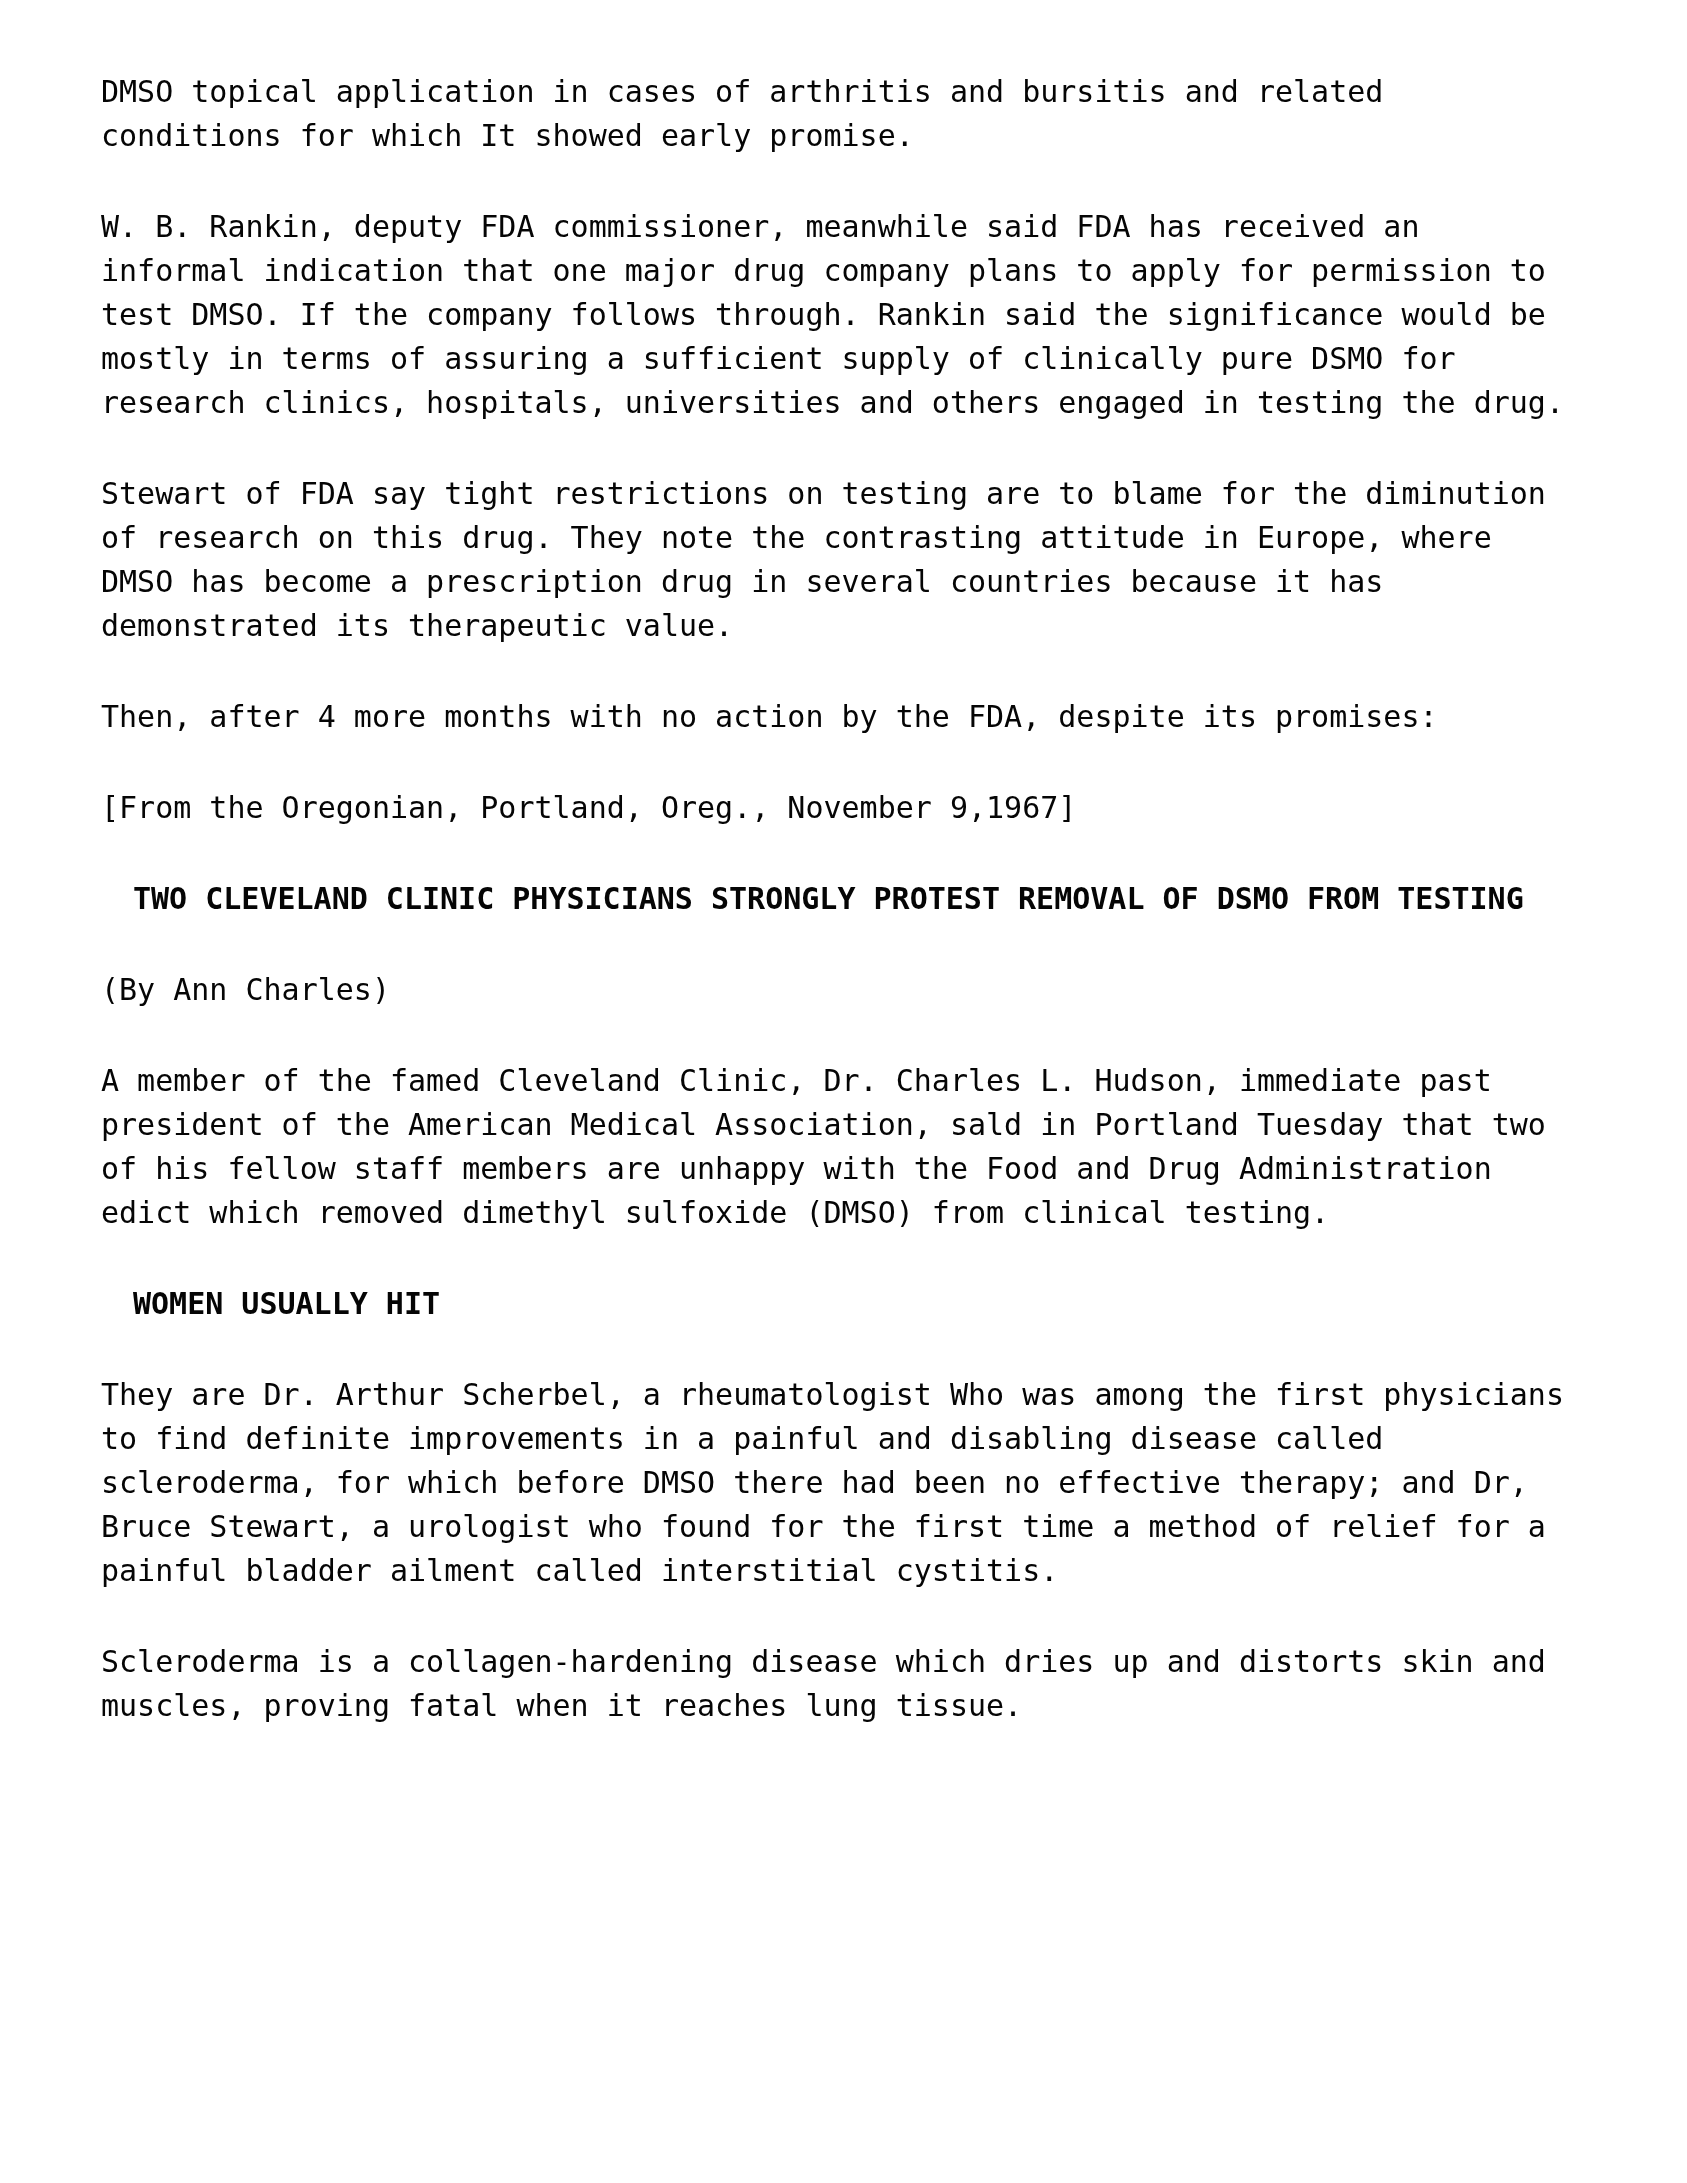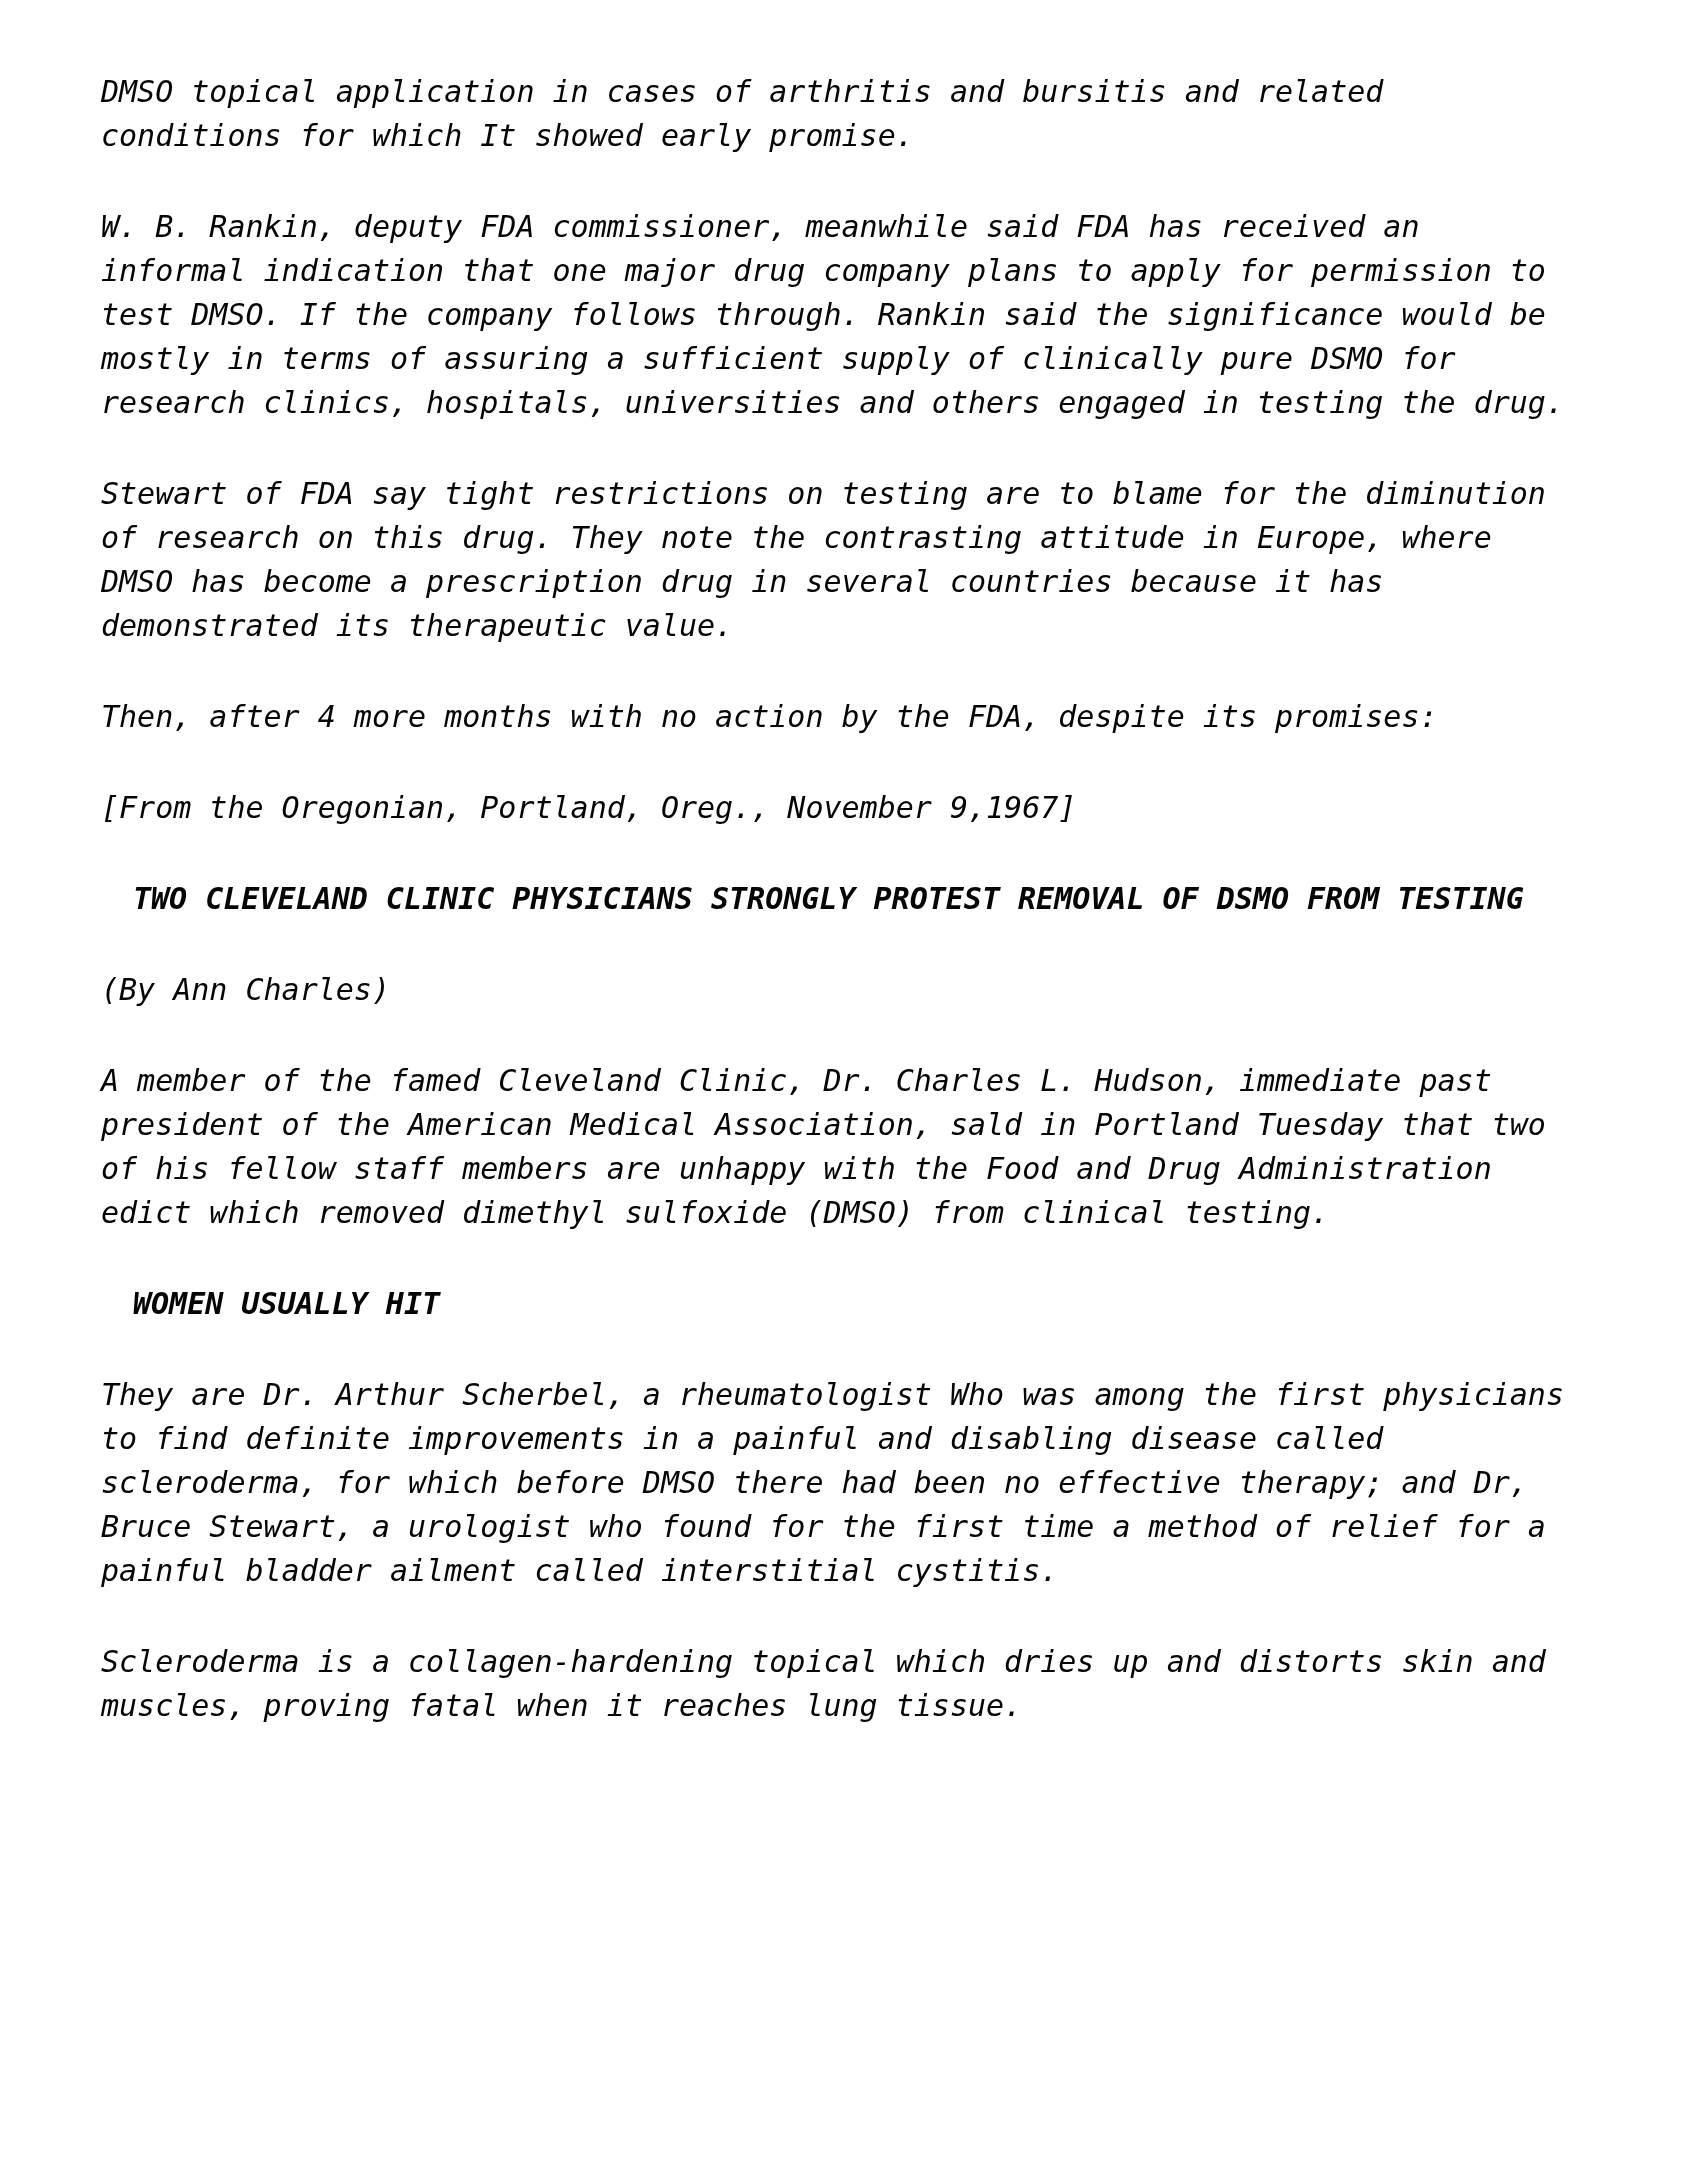--- a/index.html
+++ b/index.html
@@ -6,21 +6,20 @@
     margin: 0;
     padding: 0;
     background: #ffffff;
   }
   .page {
     position: relative;
     width: 1687px;
     height: 2183px;
     background: #ffffff;
     overflow: hidden;
-    font-style: italic;
   }
   .doc {
     position: absolute;
     left: 101px;
     top: 70px;
     color: #050505;
     font-family: "DejaVu Sans Mono", "Liberation Mono", monospace;
     font-size: 30px;
     line-height: 44px;
     font-weight: 400;
@@ -60,17 +59,17 @@
     <p class="para">A member of the famed Cleveland Clinic, Dr. Charles L. Hudson, immediate past
 president of the American Medical Association, sald in Portland Tuesday that two
 of his fellow staff members are unhappy with the Food and Drug Administration
 edict which removed dimethyl sulfoxide (DMSO) from clinical testing.</p>
     <p class="para heading">WOMEN USUALLY HIT</p>
     <p class="para">They are Dr. Arthur Scherbel, a rheumatologist Who was among the first physicians
 to find definite improvements in a painful and disabling disease called
 scleroderma, for which before DMSO there had been no effective therapy; and Dr,
 Bruce Stewart, a urologist who found for the first time a method of relief for a
 painful bladder ailment called interstitial cystitis.</p>
-    <p class="para">Scleroderma is a collagen-hardening topical which dries up and distorts skin and
+    <p class="para">Scleroderma is a collagen-hardening disease which dries up and distorts skin and
 muscles, proving fatal when it reaches lung tissue.</p>
   </article>
 </div>
 
 
 </body></html>

